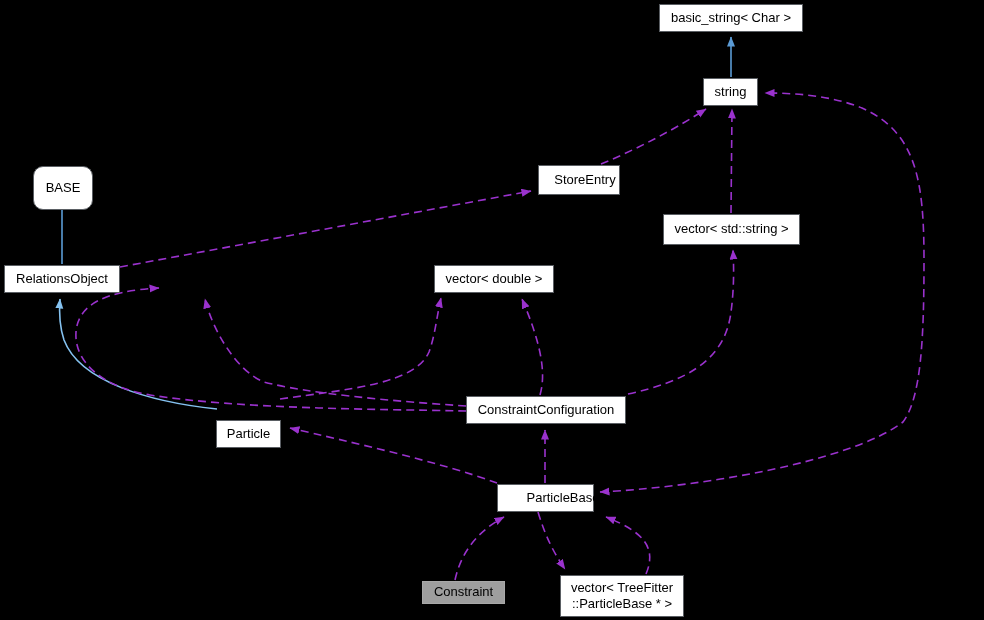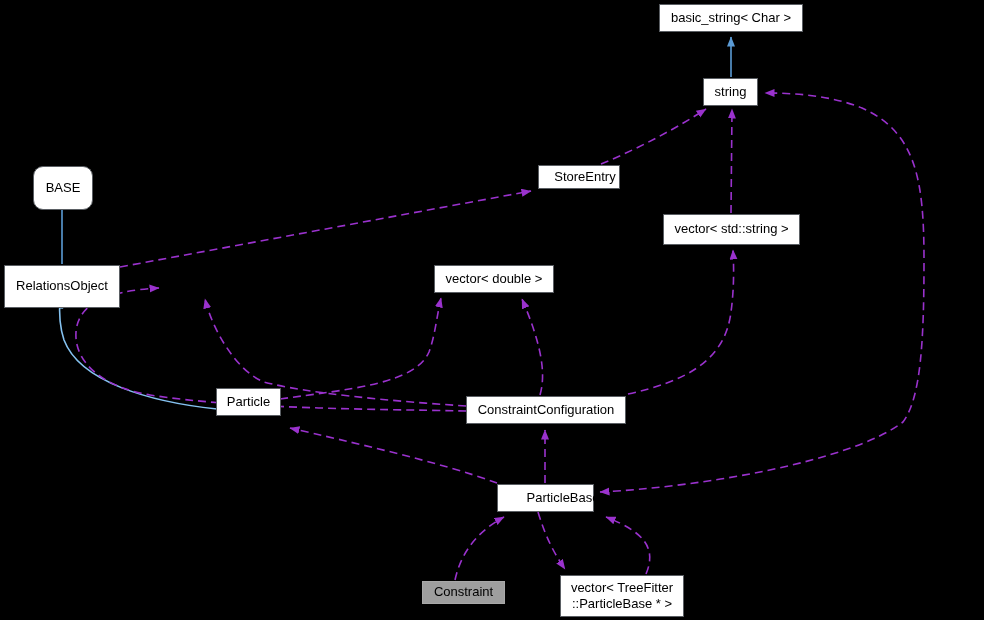--- a/index.html
+++ b/index.html
@@ -92,38 +92,38 @@
   </div>
 
   <div class="node" style="left:703px;top:78px;width:55px;height:28px;">
     <span>string</span>
   </div>
 
   <div class="node" style="left:33px;top:166px;width:60px;height:44px;border-radius:10px;">
     <span>BASE</span>
   </div>
 
-  <div class="node" style="left:538px;top:165px;width:82px;height:24px;padding-left:12px;">
+  <div class="node" style="left:538px;top:165px;width:82px;height:30px;padding-left:12px;">
     <span>StoreEntry</span>
   </div>
 
   <div class="node" style="left:663px;top:214px;width:137px;height:31px;">
     <span>vector&lt; std::string &gt;</span>
   </div>
 
-  <div class="node" style="left:4px;top:265px;width:116px;height:43px;">
+  <div class="node" style="left:4px;top:265px;width:116px;height:28px;">
     <span>RelationsObject</span>
   </div>
 
 
   <div class="node" style="left:434px;top:265px;width:120px;height:28px;">
     <span>vector&lt; double &gt;</span>
   </div>
 
-  <div class="node" style="left:216px;top:388px;width:65px;height:28px;">
+  <div class="node" style="left:216px;top:420px;width:65px;height:28px;">
     <span>Particle</span>
   </div>
 
   <div class="node" style="left:466px;top:396px;width:160px;height:28px;">
     <span>ConstraintConfiguration</span>
   </div>
 
   <div class="node" style="left:497px;top:484px;width:97px;height:28px;padding-left:35px;">
     <span>ParticleBase</span>
   </div>

